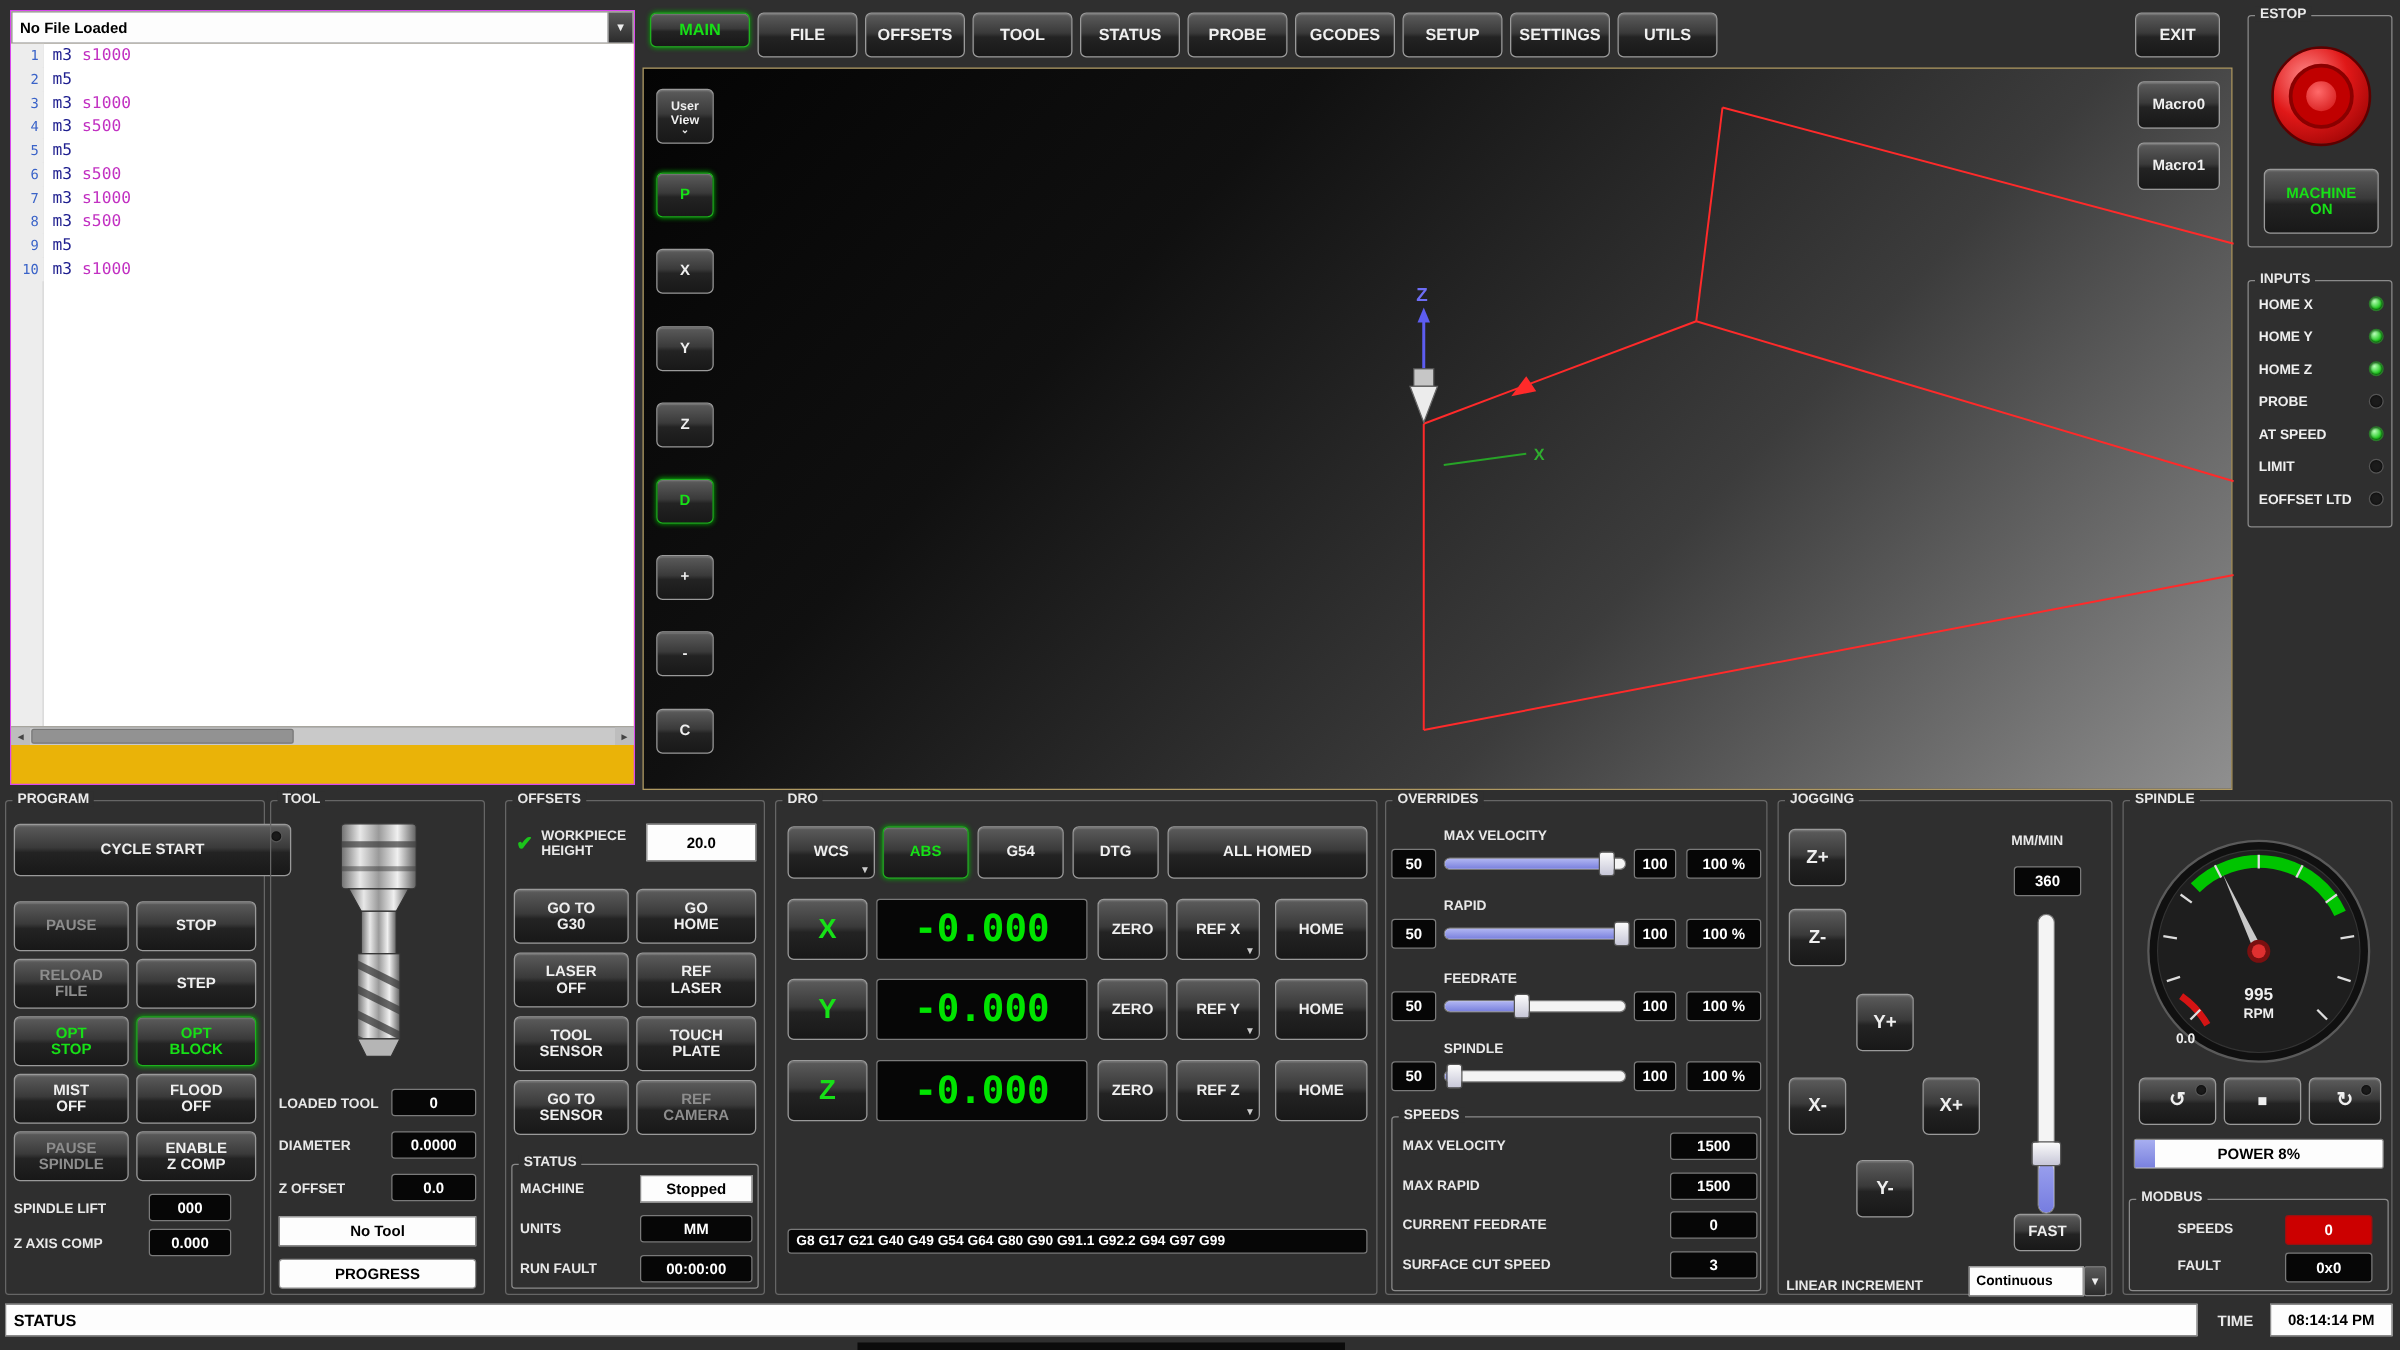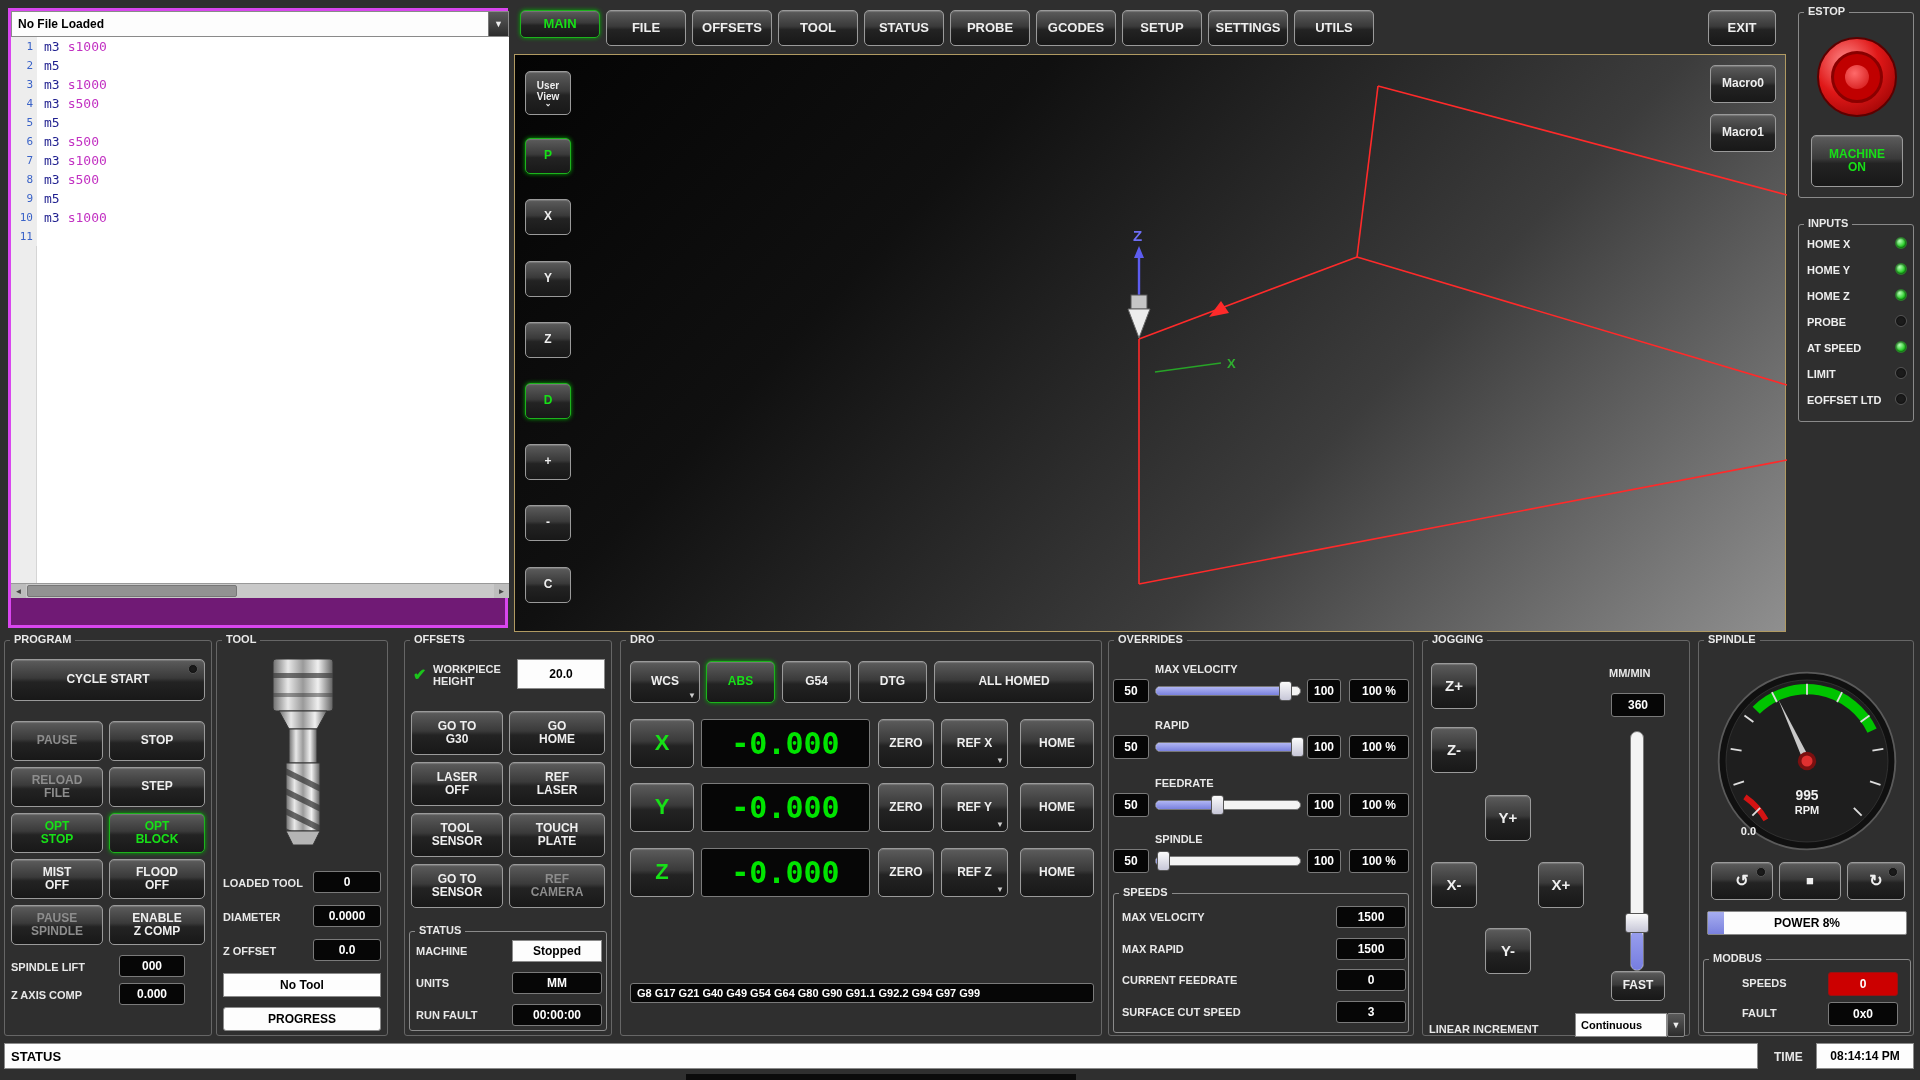--- a/index.html
+++ b/index.html
@@ -16,21 +16,21 @@
 .lbl{position:absolute;color:#e8e8e8;font-size:11px;font-weight:bold;white-space:pre-line}
 .fieldD{position:absolute;background:#060606;color:#fff;border:1px solid #7a7a7a;border-radius:3px;display:flex;align-items:center;justify-content:center;font-size:12px;font-weight:bold}
 .fieldW{position:absolute;background:#fdfdfd;color:#000;border:1px solid #8a8a8a;display:flex;align-items:center;font-size:12px;font-weight:bold}
 .gbox{position:absolute;border:1px solid #8a8a8a;border-radius:3px}
 .gtitle{position:absolute;top:-8px;left:5px;background:#2f2f2f;padding:0 4px;color:#e9e9e9;font-size:11px;font-weight:bold;white-space:nowrap}
 .led{position:absolute;width:12px;height:12px;border-radius:50%;background:#1b1b1b;border:1px solid #555;box-shadow:inset 0 0 2px #000}
 .led.on{background:radial-gradient(circle at 35% 30%,#b9ffb9,#25cc25 60%,#0b8a0b);border-color:#2a7a2a}
 .bled{width:10px;height:10px;top:4px;right:6px}
 .corner{position:absolute;bottom:1px;right:3px;font-size:8px;color:#ccc}
 
-#editor{position:absolute;left:8px;top:8px;width:500px;height:620px;background:#701a75;border:3px solid #d946ef}
+#editor{position:absolute;left:8px;top:8px;width:500px;height:620px;background:#eab308;border:1px solid #d946ef}
 .cl{display:flex;height:19px;font-family:"DejaVu Sans Mono",monospace;font-size:13px;line-height:19px}
 .ln{width:26px;background:#ededed;color:#3a63c8;text-align:right;padding-right:4px;font-size:11px;flex:none}
 .cmd{color:#1f1f8f;margin-left:7px}
 .arg{color:#c231c2;margin-left:8px}
 
 .sl{position:absolute;height:24px}
 .sl .track{position:absolute;top:7px;left:0;right:0;height:10px;background:#f4f4f4;border:1px solid #777;border-radius:5px}
 .sl .fill{position:absolute;top:8px;left:1px;height:8px;background:linear-gradient(180deg,#b0b5f2,#7a81de);border-radius:4px}
 .sl .handle{position:absolute;top:2px;width:13px;height:20px;background:linear-gradient(180deg,#fbfbfb,#c7c7d8);border:1px solid #555;border-radius:3px}
 .inrow{position:absolute;left:8px;right:6px;height:26px}
@@ -91,25 +91,20 @@
           </div>
         <div class="cl">
             <span class="ln">9</span>
             <span class="cmd">m5</span>
             <span class="arg"></span>
           </div>
         <div class="cl">
             <span class="ln">10</span>
             <span class="cmd">m3</span>
             <span class="arg">s1000</span>
-          </div>
-        <div class="cl">
-            <span class="ln">11</span>
-            <span class="cmd"></span>
-            <span class="arg"></span>
           </div>
       </div>
     </div>
     <div class="abs" style="left:0;top:572px;width:498px;height:15px;background:#c9c9c9;border-top:1px solid #999">
       <div class="abs" style="left:0;top:0;width:15px;height:14px;display:flex;align-items:center;justify-content:center;font-size:8px;color:#444;background:#bdbdbd">◄</div>
       <div class="abs" style="right:0;top:0;width:15px;height:14px;display:flex;align-items:center;justify-content:center;font-size:8px;color:#444;background:#bdbdbd">►</div>
       <div class="abs" style="left:16px;top:1px;width:210px;height:12px;background:#929292;border:1px solid #777;border-radius:2px"></div>
     </div>
   </div>
 
@@ -203,21 +198,21 @@
       </div>
     <div class="inrow" style="top:164px">
         <span class="inlbl">EOFFSET LTD</span>
         <span class="led" style="top:4px;right:0"></span>
       </div>
   </div>
 
 
   <div class="gbox" style="left:4px;top:640px;width:208px;height:396px;border-color:#666">
     <span class="gtitle">PROGRAM</span>
-    <div class="btn" style="left:6px;top:18px;width:194px;height:42px">
+    <div class="btn" style="left:6px;top:18px;width:222px;height:42px">
       <span>CYCLE START</span><span class="led bled"></span>
     </div>
     <div class="btn dim" style="left:6px;top:80px;width:92px;height:40px">PAUSE</div>
     <div class="btn" style="left:104px;top:80px;width:96px;height:40px">STOP</div>
     <div class="btn dim" style="left:6px;top:126px;width:92px;height:40px">RELOAD
 FILE</div>
     <div class="btn" style="left:104px;top:126px;width:96px;height:40px">STEP</div>
     <div class="btn green" style="left:6px;top:172px;width:92px;height:40px">OPT
 STOP</div>
     <div class="btn greenb" style="left:104px;top:172px;width:96px;height:40px">OPT

